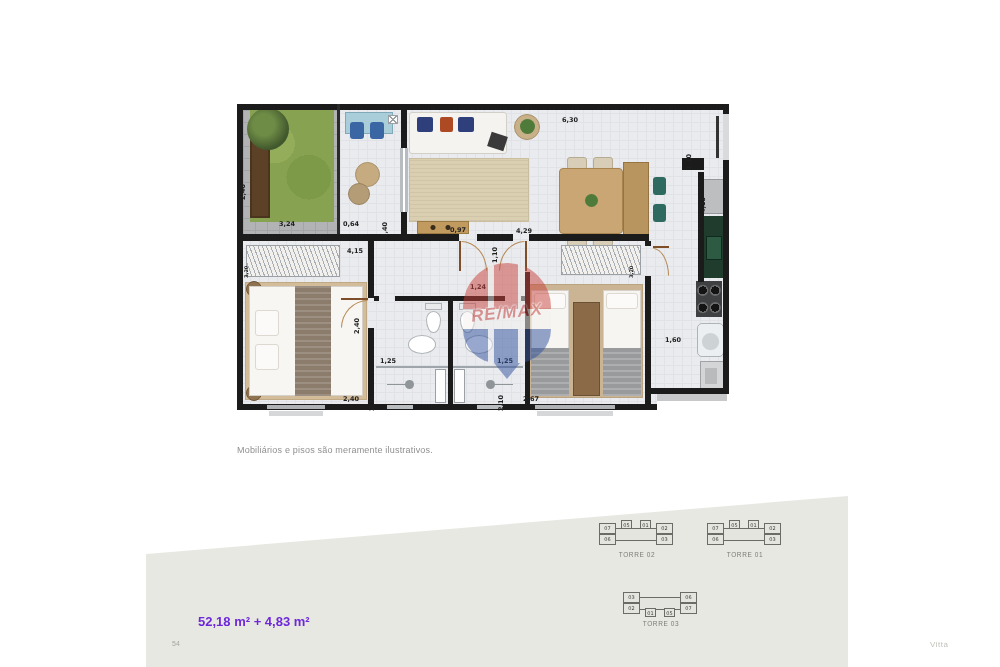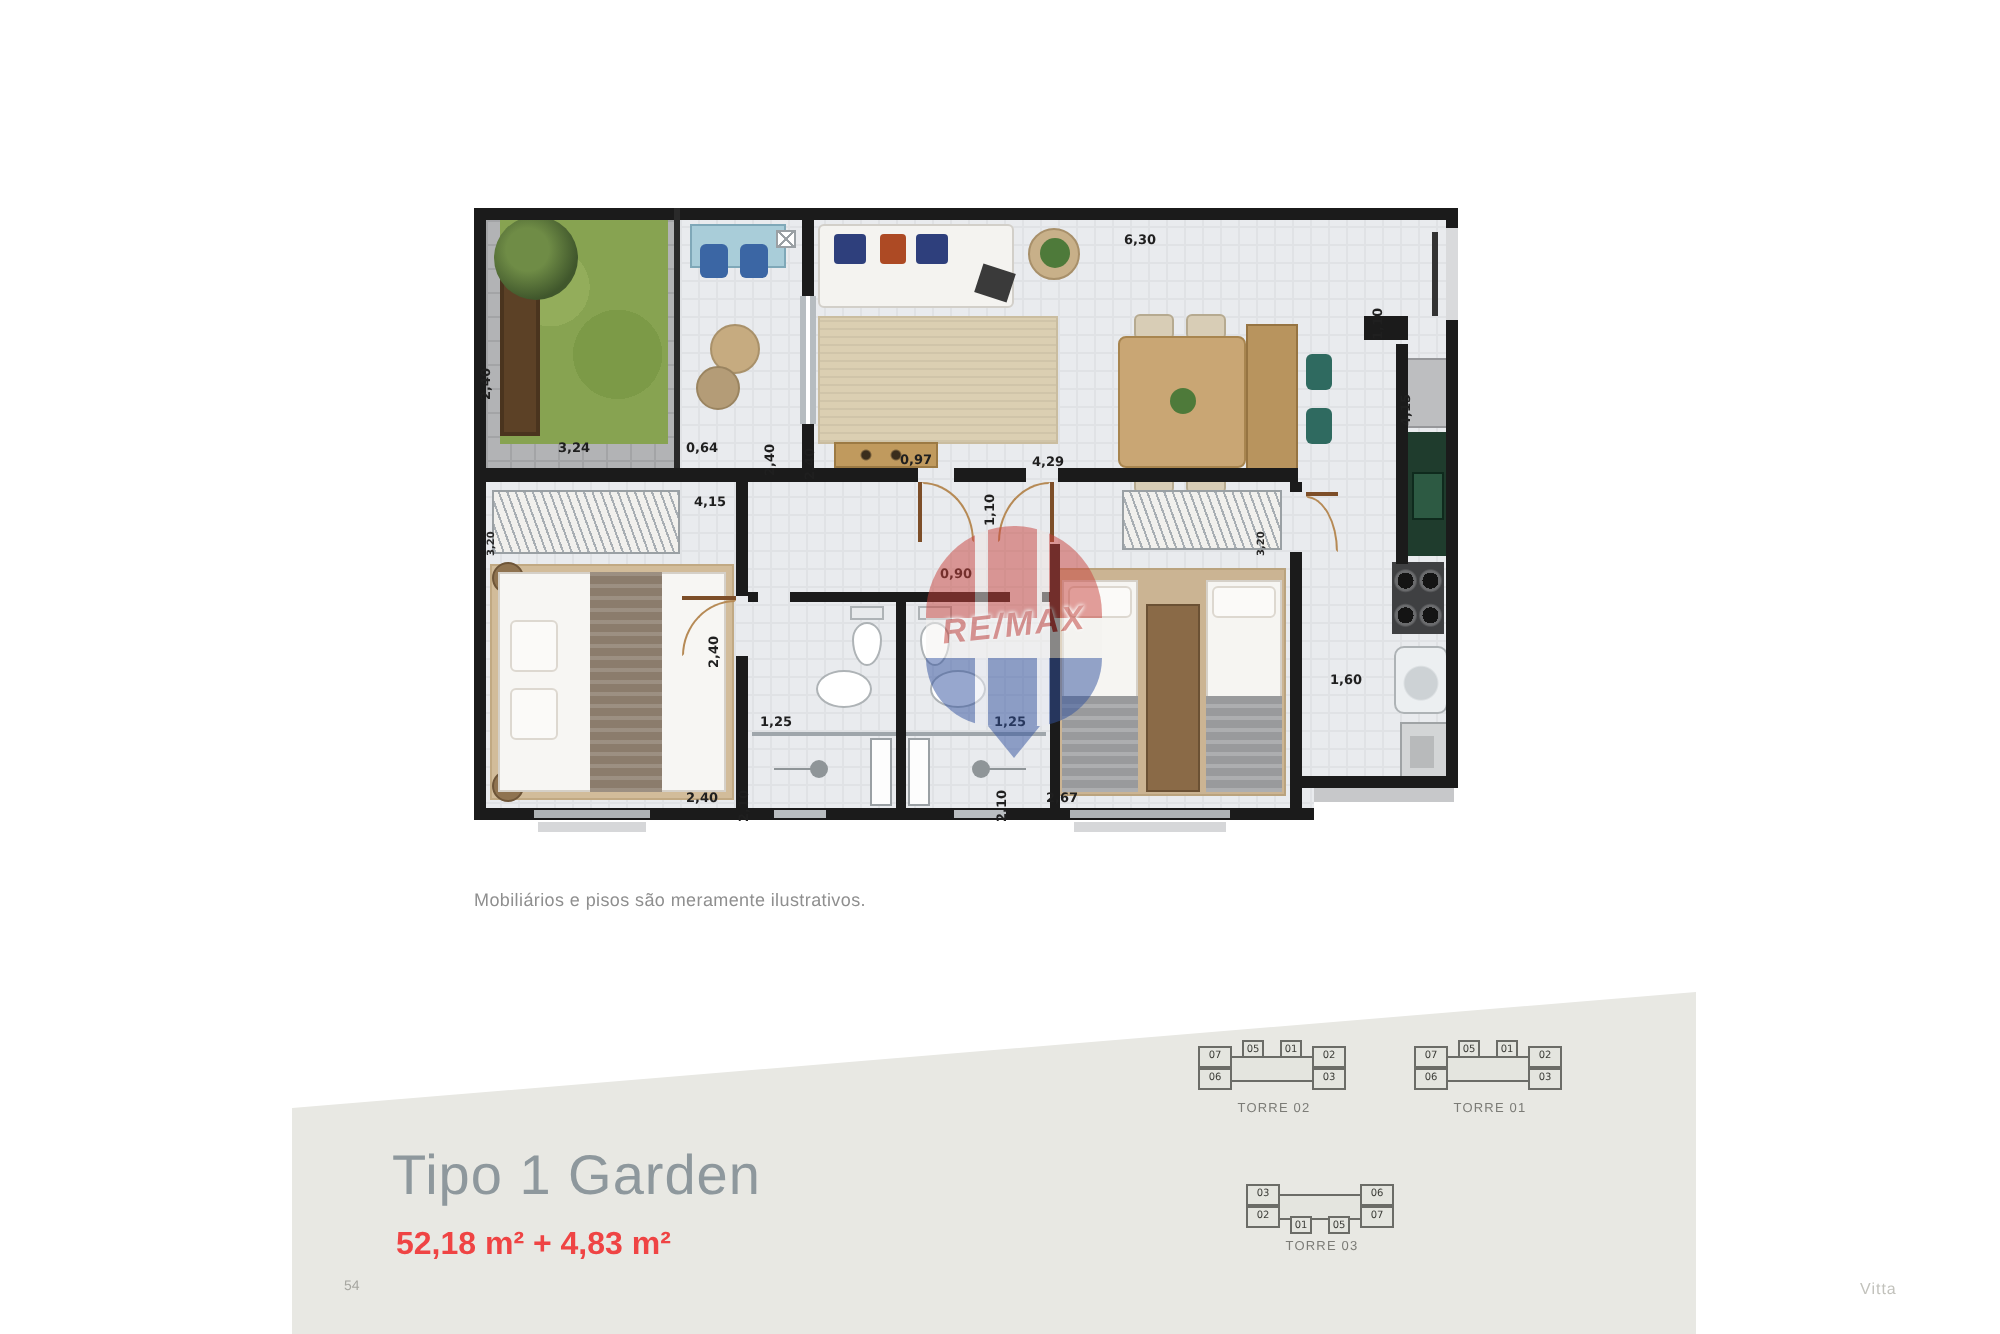--- a/index.html
+++ b/index.html
@@ -32,21 +32,21 @@
     border-right:13px solid transparent;border-top:16px solid #31519e;}
   .wm-text{position:absolute;left:-6px;top:40px;width:100px;text-align:center;
     font:italic bold 17px "Liberation Sans",sans-serif;color:#c03a34;letter-spacing:1px;
     transform:rotate(-6deg);text-shadow:0 0 2px #fff,0 0 2px #fff;}
   
   .caption{position:absolute;left:237px;top:445px;font-size:9px;color:#8f8f8f;letter-spacing:.2px;}
   
   .band{position:absolute;left:146px;top:492px;width:702px;height:175px;background:#e8e8e3;
         clip-path:polygon(0 62px,100% 4px,100% 100%,0 100%);}
   .band-title{position:absolute;left:196px;top:572px;font-size:28px;letter-spacing:.5px;color:#8e989d;}
-  .band-area{position:absolute;left:198px;top:614px;font-size:16px;font-weight:bold;color:#ef4444;}
+  .band-area{position:absolute;left:198px;top:614px;font-size:13px;font-weight:bold;color:#6d28d9;}
   .pageno{position:absolute;left:172px;top:640px;font-size:7px;color:#a6a6a0;}
   .brand{position:absolute;left:930px;top:640px;font-size:8px;color:#c2c2bc;letter-spacing:.5px;}
   
   .tower{position:absolute;width:78px;}
   .tmap{position:relative;width:76px;height:30px;}
   .tbar{position:absolute;left:17px;top:9px;width:42px;height:13px;background:#e4e5df;border:1px solid #6b6c67;box-sizing:border-box;}
   .tcell{position:absolute;background:#e4e5df;border:1px solid #6b6c67;box-sizing:border-box;
     font:5px "DejaVu Sans",sans-serif;color:#3c3d38;text-align:center;line-height:9px;overflow:hidden;}
   .c1{left:1px;top:4px;width:17px;height:11px;}
   .c2{left:1px;top:15px;width:17px;height:11px;}
@@ -191,21 +191,21 @@
     <span class="dim v" style="left:172px;top:132px;">2,40</span>
     <span class="dim" style="left:213px;top:126px;">0,97</span>
     <span class="dim" style="left:279px;top:127px;">4,29</span>
     <span class="dim" style="left:325px;top:16px;">6,30</span>
     <span class="dim v" style="left:456px;top:62px;">1,10</span>
     <span class="dim v" style="left:470px;top:105px;">4,15</span>
     <span class="dim" style="left:428px;top:236px;">1,60</span>
     <span class="dim" style="left:110px;top:147px;">4,15</span>
     <span class="dim" style="left:106px;top:295px;">2,40</span>
     <span class="dim v" style="left:124px;top:226px;">2,40</span>
-    <span class="dim" style="left:233px;top:183px;">0,90</span>
+    <span class="dim" style="left:233px;top:183px;">1,24</span>
     <span class="dim v" style="left:262px;top:155px;">1,10</span>
     <span class="dim" style="left:143px;top:257px;">1,25</span>
     <span class="dim v" style="left:139px;top:303px;">2,10</span>
     <span class="dim" style="left:260px;top:257px;">1,25</span>
     <span class="dim v" style="left:268px;top:303px;">2,10</span>
     <span class="dim" style="left:286px;top:295px;">2,67</span>
     <span class="dim v tiny" style="left:12px;top:172px;">3,20</span>
     <span class="dim v tiny" style="left:397px;top:172px;">3,20</span>
 
     <div class="wm">
@@ -213,21 +213,20 @@
       <div class="wm-mid"></div>
       <div class="wm-bot"></div>
       <div class="wm-tip"></div>
       <div class="wm-text">RE/MAX</div>
     </div>
   </div>
 
   <div class="caption">Mobiliários e pisos são meramente ilustrativos.</div>
 
   <div class="band"></div>
-  <div class="band-title">Tipo 1 Garden</div>
   <div class="band-area">52,18 m² + 4,83 m²</div>
 
   <div class="tower" style="left:598px;top:519px;">
     <div class="tmap">
       <div class="tbar"></div>
       <div class="tcell c1">07</div>
       <div class="tcell c2">06</div>
       <div class="tcell c3">05</div>
       <div class="tcell c4">01</div>
       <div class="tcell c5">02</div>

